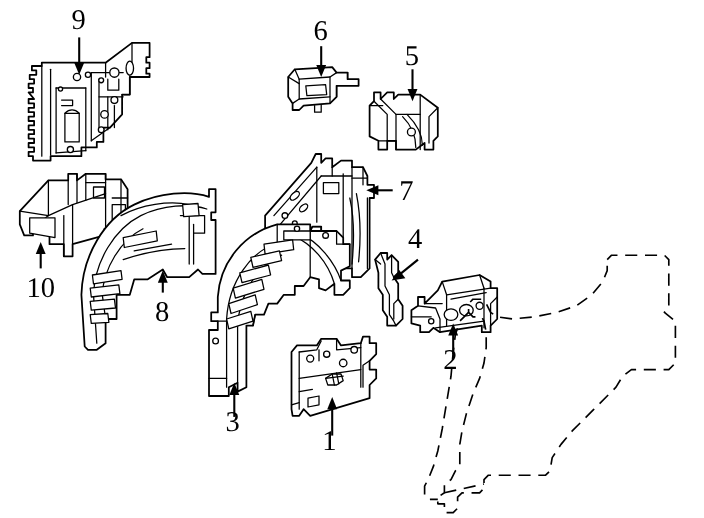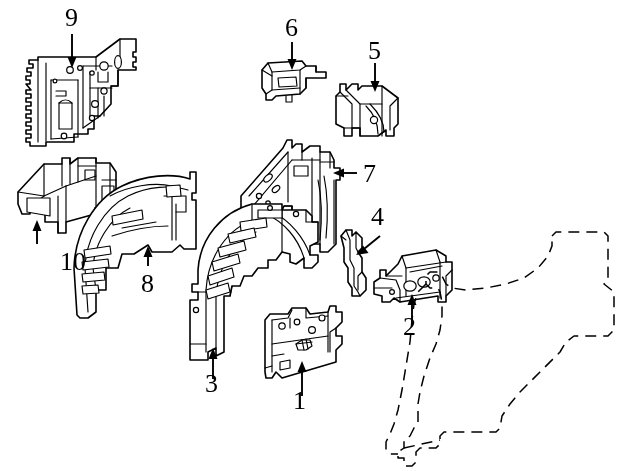--- a/index.html
+++ b/index.html
@@ -383,15 +383,15 @@
 
   <div class="callout-label" style="left:293px; top:388px;">1</div>
   <div class="callout-label" style="left:403px; top:314px;">2</div>
   <div class="callout-label" style="left:205px; top:371px;">3</div>
   <div class="callout-label" style="left:371px; top:204px;">4</div>
   <div class="callout-label" style="left:368px; top:38px;">5</div>
   <div class="callout-label" style="left:285px; top:15px;">6</div>
   <div class="callout-label" style="left:363px; top:161px;">7</div>
   <div class="callout-label" style="left:141px; top:271px;">8</div>
   <div class="callout-label" style="left:65px; top:5px;">9</div>
-  <div class="callout-label" style="left:24px; top:249px;margin-left:36px;">10</div>
+  <div class="callout-label" style="left:24px; top:249px;">10</div>
 
 </div>
 
 </body></html>

